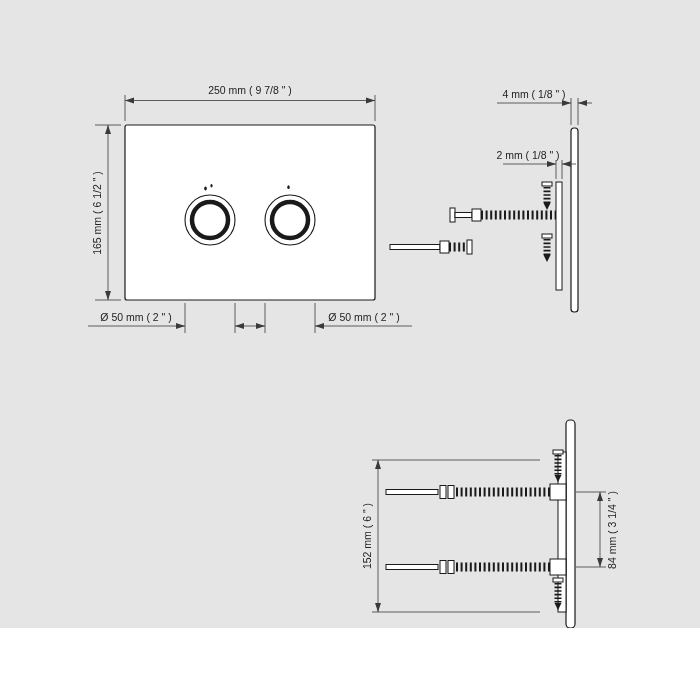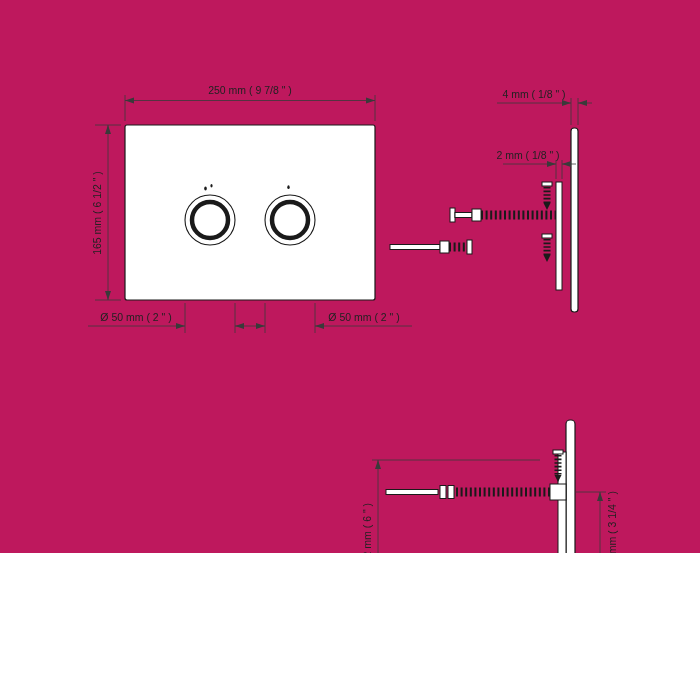--- a/index.html
+++ b/index.html
@@ -1,16 +1,16 @@
 <!DOCTYPE html>
 <html><head>
 <meta charset="utf-8">
 <style>
   html,body{margin:0;padding:0;background:#ffffff;}
-  .canvas{width:700px;height:553px;background:#be185d;position:relative;font-family:"Liberation Sans",sans-serif;overflow:hidden;}
+  .canvas{width:700px;height:628px;background:#e5e5e5;position:relative;font-family:"Liberation Sans",sans-serif;overflow:hidden;}
   svg{display:block;}
   svg text{font-family:"Liberation Sans",sans-serif;font-size:10.5px;fill:#222222;}
   .outline{fill:#ffffff;stroke:#1a1a1a;stroke-width:1.2;}
   .part{fill:#ffffff;stroke:#1a1a1a;stroke-width:1;}
   .solid{fill:#1a1a1a;stroke:none;}
   .thin{fill:none;stroke:#1a1a1a;stroke-width:1.1;}
   .dim{stroke:#3a3a3a;stroke-width:0.8;fill:none;}
   .arrow{fill:#3a3a3a;stroke:none;}
   .thread{stroke:#1a1a1a;fill:none;}
 </style>

